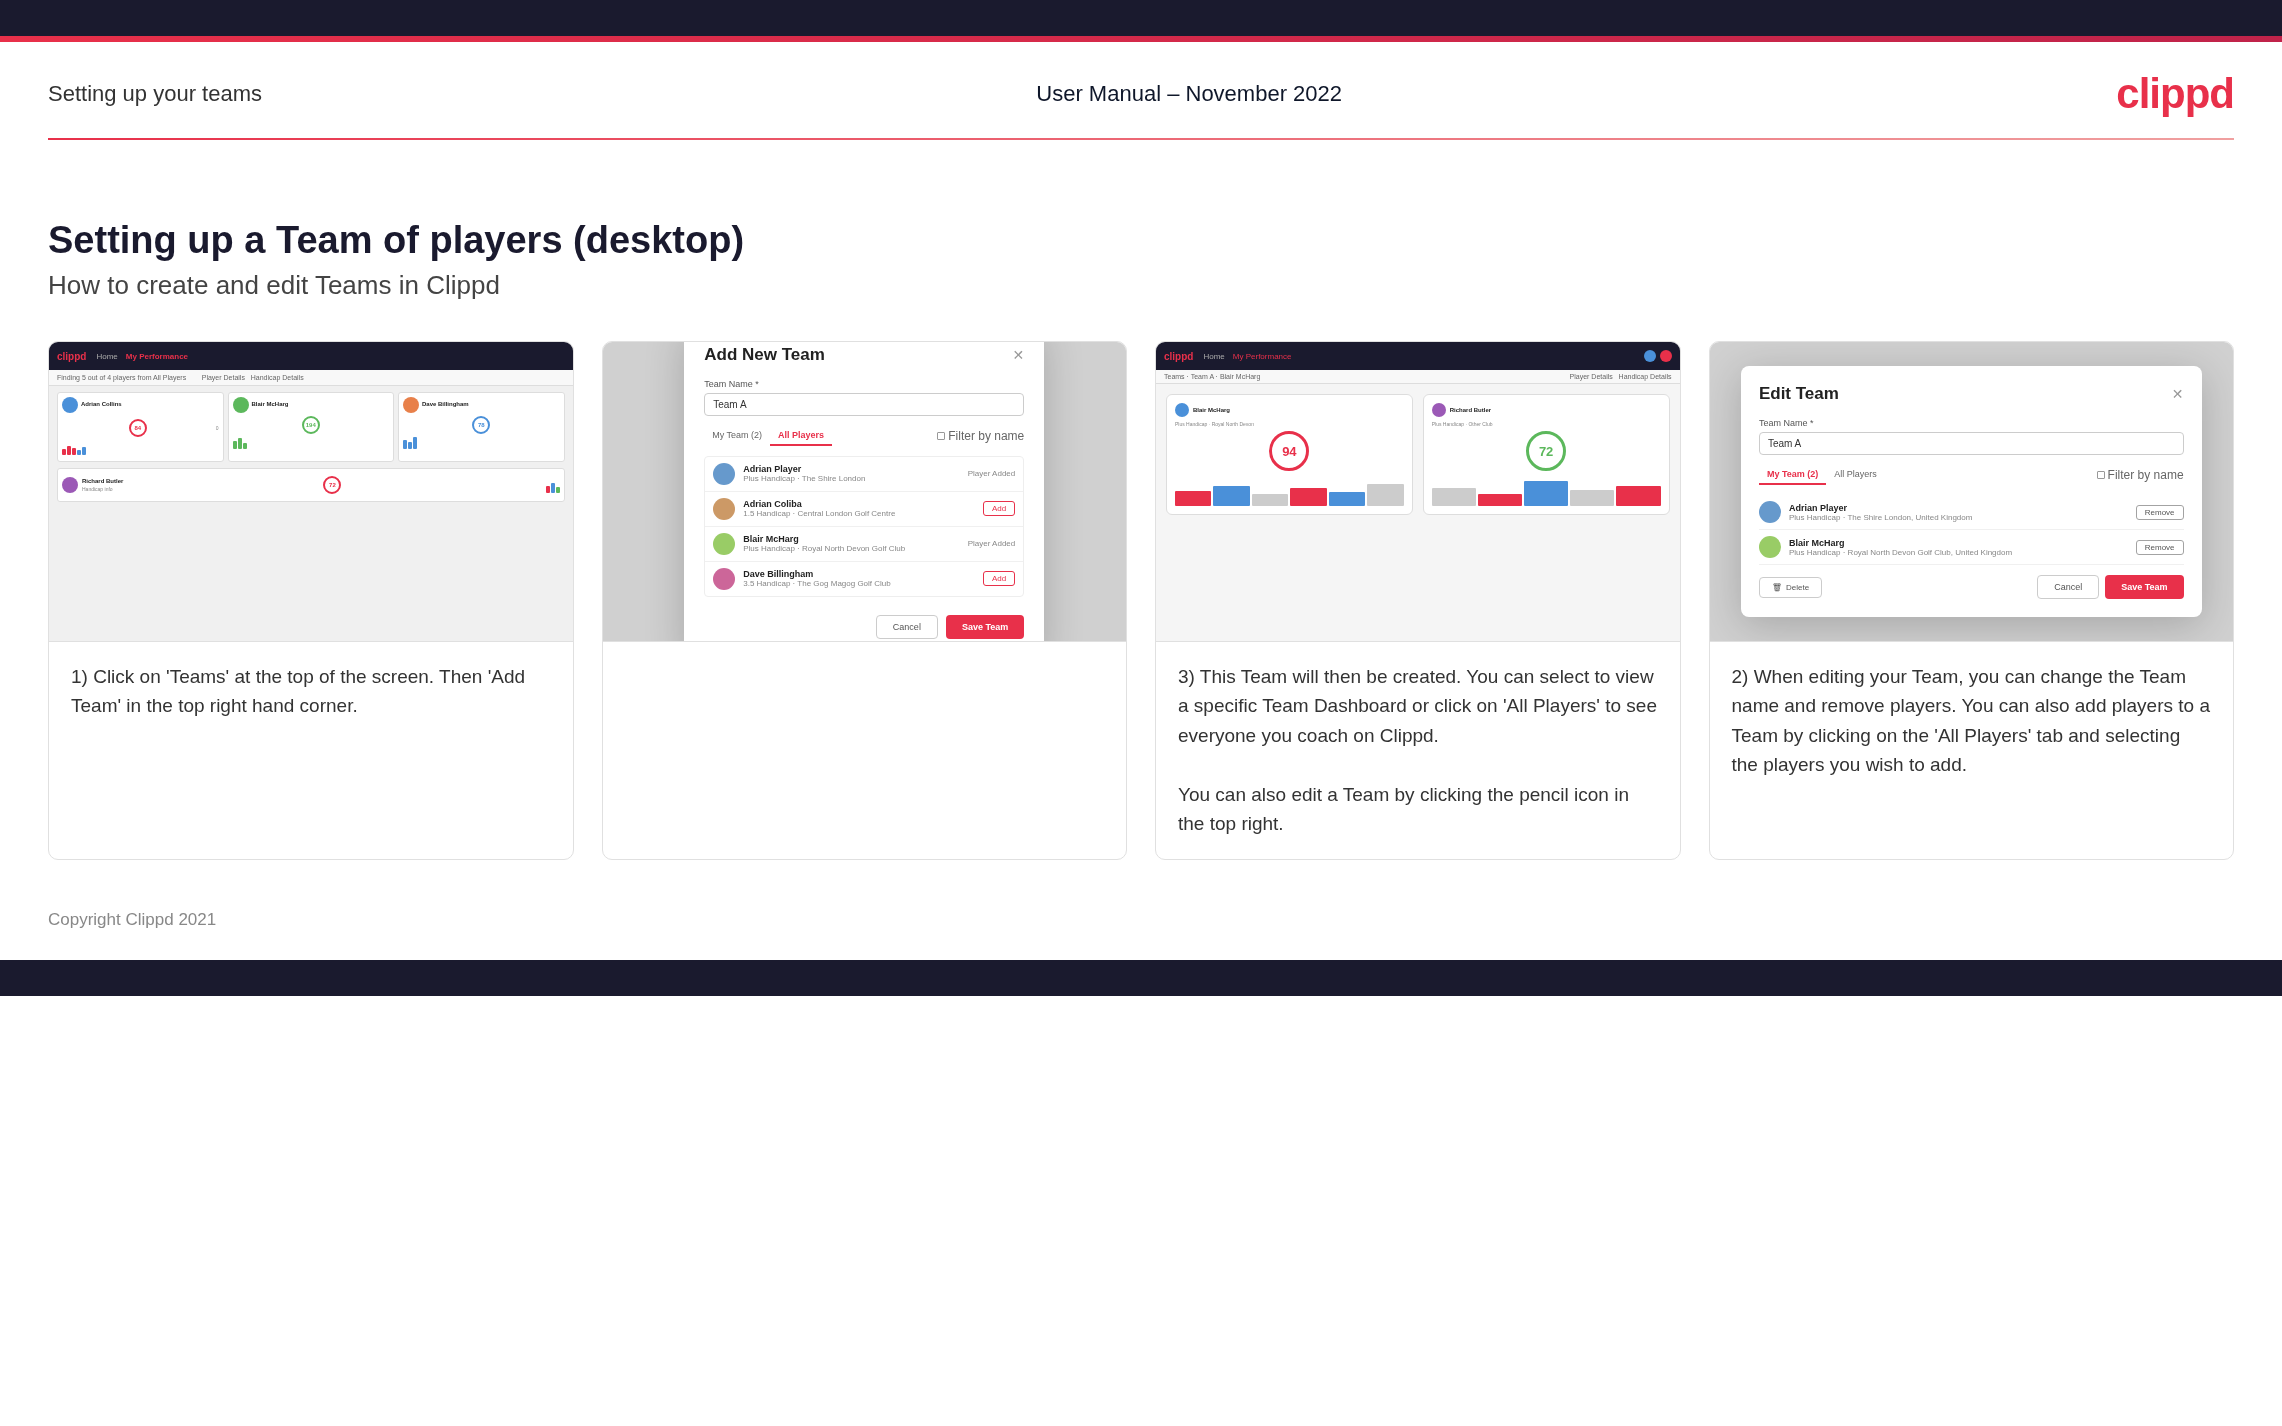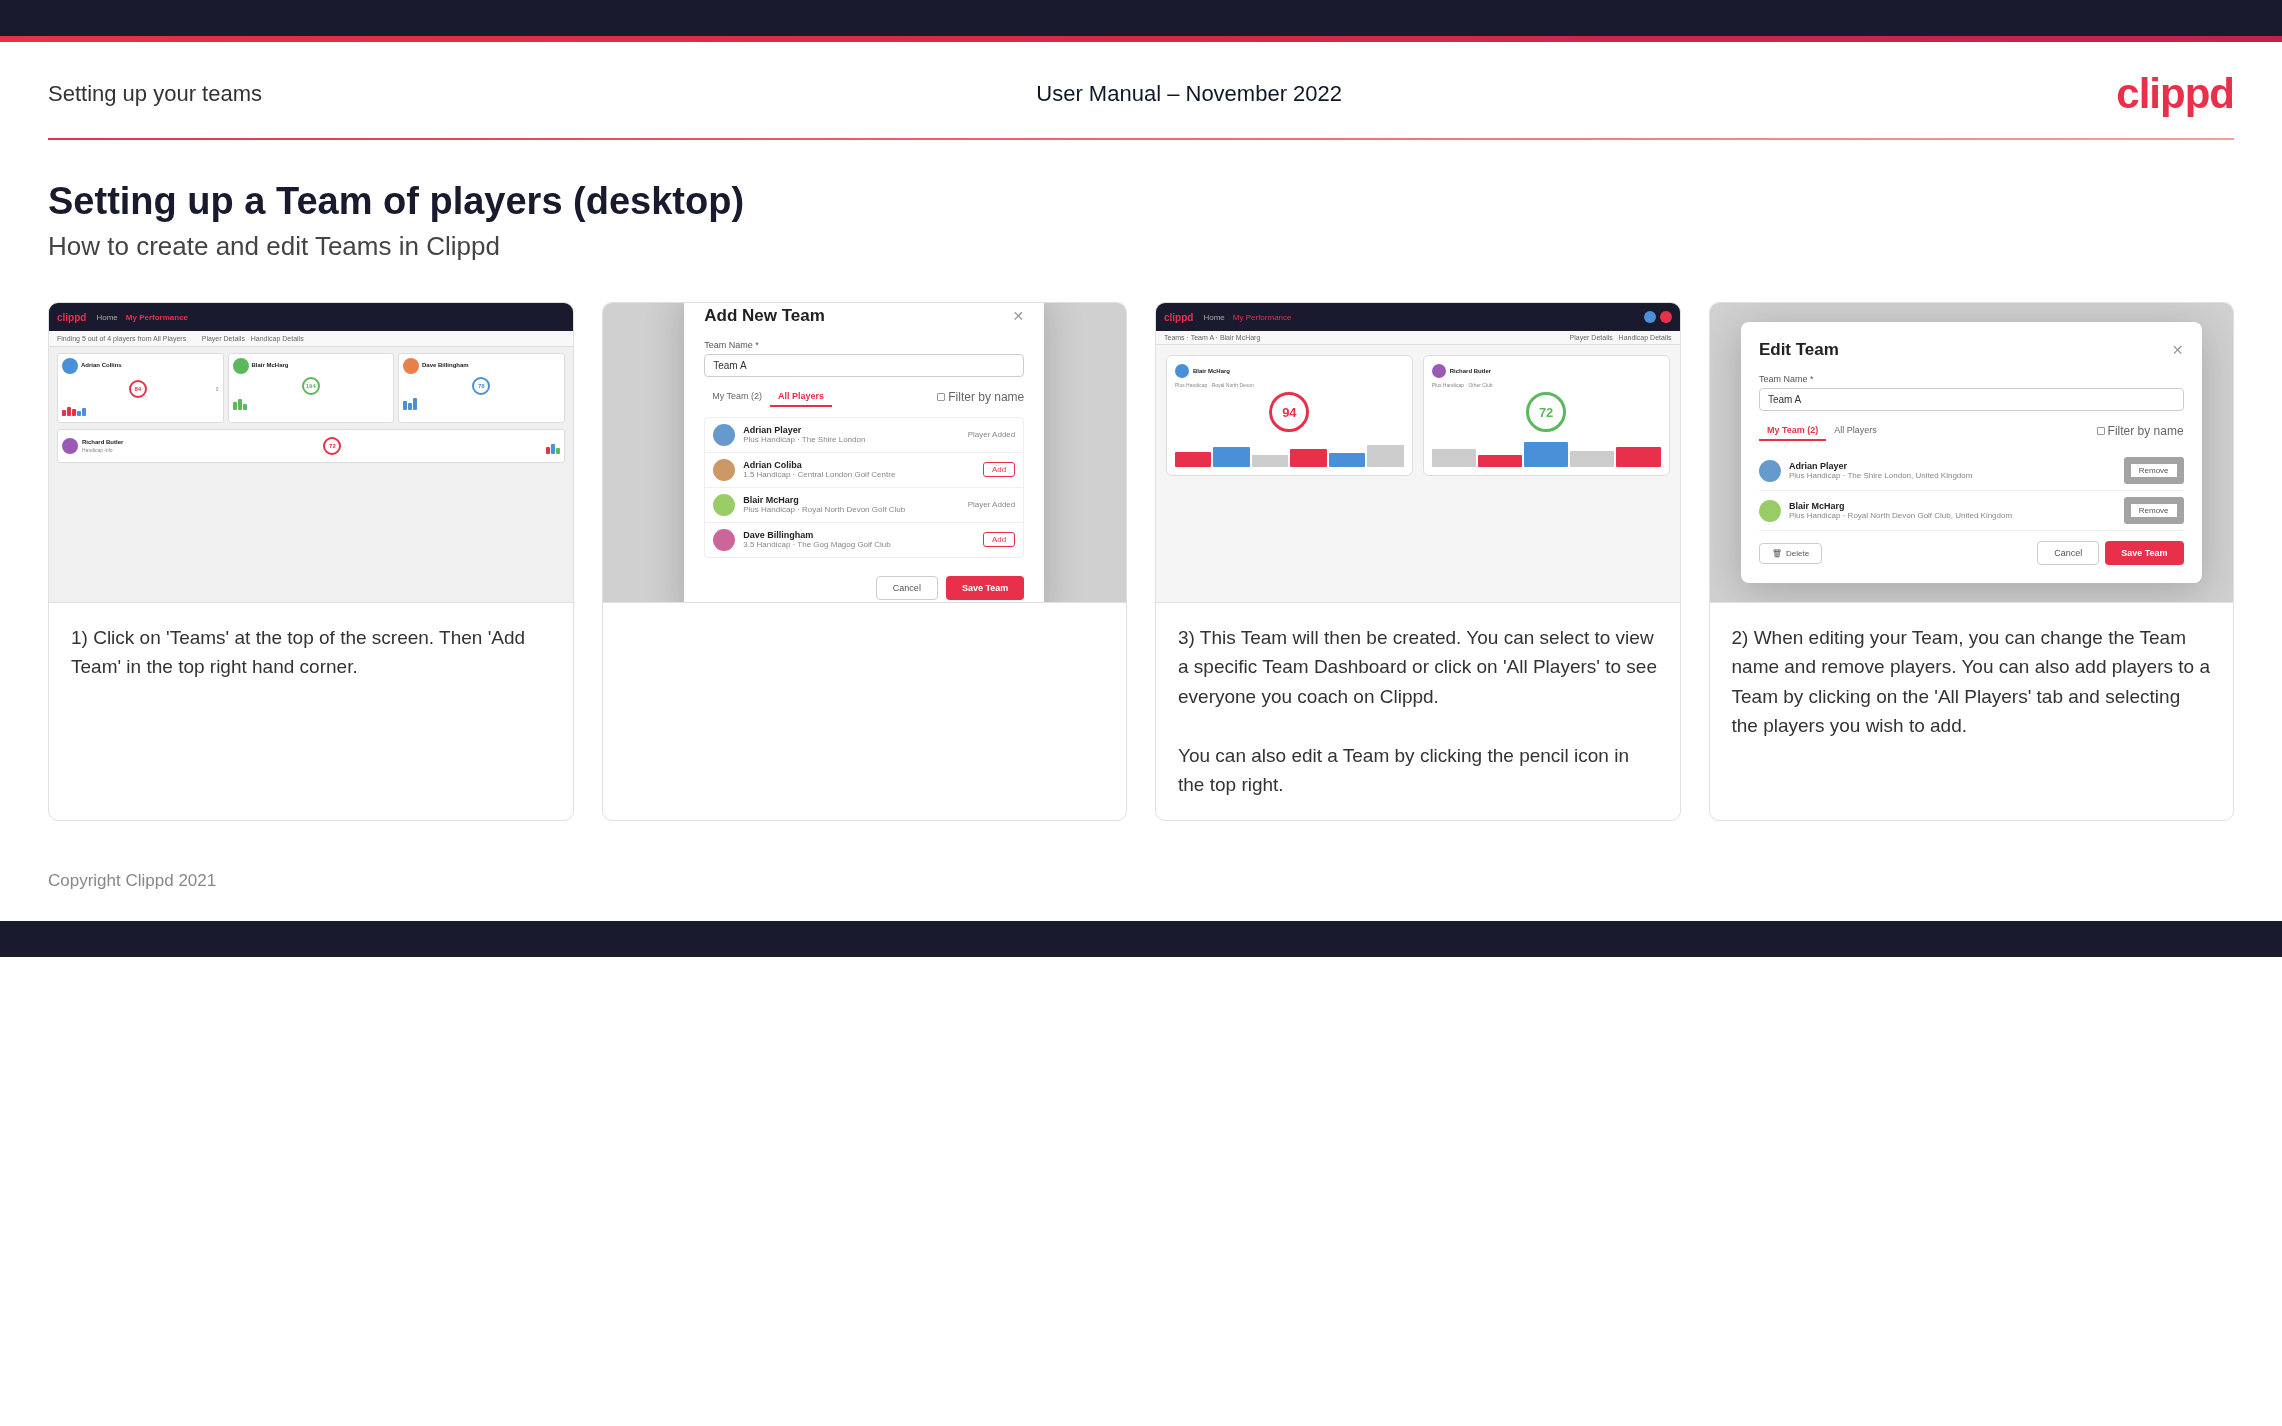--- a/index.html
+++ b/index.html
@@ -50,20 +50,21 @@
     
     .divider {
       height: 2px;
       background: linear-gradient(to right, #e8304a, #f0a0a0);
       margin: 0 48px;
     }
 
     
     .page-title-section {
       padding: 40px 48px 30px 48px;
+      margin-top: 39px;
     }
     .page-title {
       font-size: 38px;
       font-weight: 700;
       color: #1a1a2e;
       margin-bottom: 8px;
     }
     .page-subtitle {
       font-size: 26px;
       color: #444;
@@ -380,21 +381,21 @@
       display: flex;
       align-items: center;
       padding: 6px 0;
       border-bottom: 1px solid #f0f0f0;
       gap: 8px;
     }
     .btn-remove {
       font-size: 8px;
       padding: 2px 8px;
       border-radius: 3px;
-      border: 7px solid #a3a3a3;
+      border: 1px solid #a3a3a3;
       background: #fff;
       color: #555;
       cursor: pointer;
       margin-left: auto;
     }
     .modal-footer-edit {
       display: flex;
       justify-content: space-between;
       align-items: center;
       padding-top: 10px;

